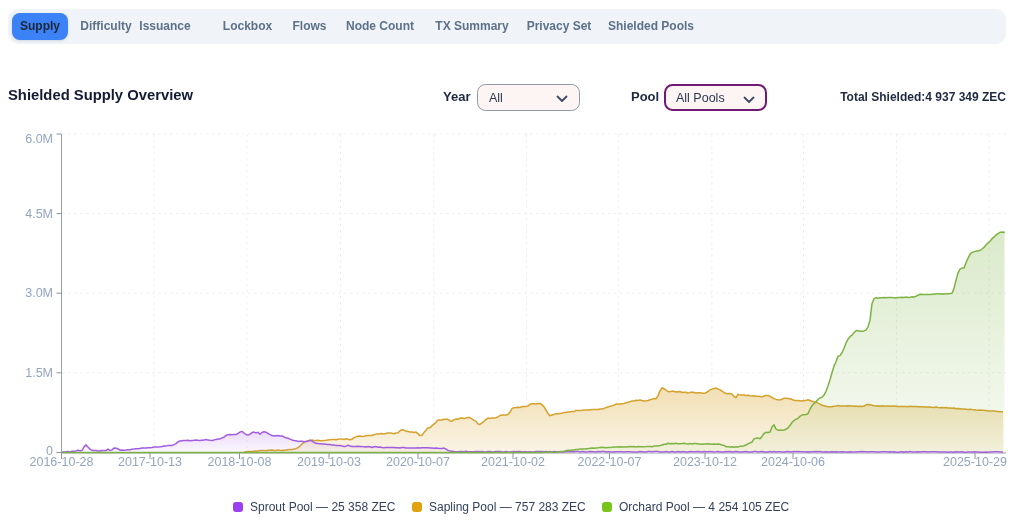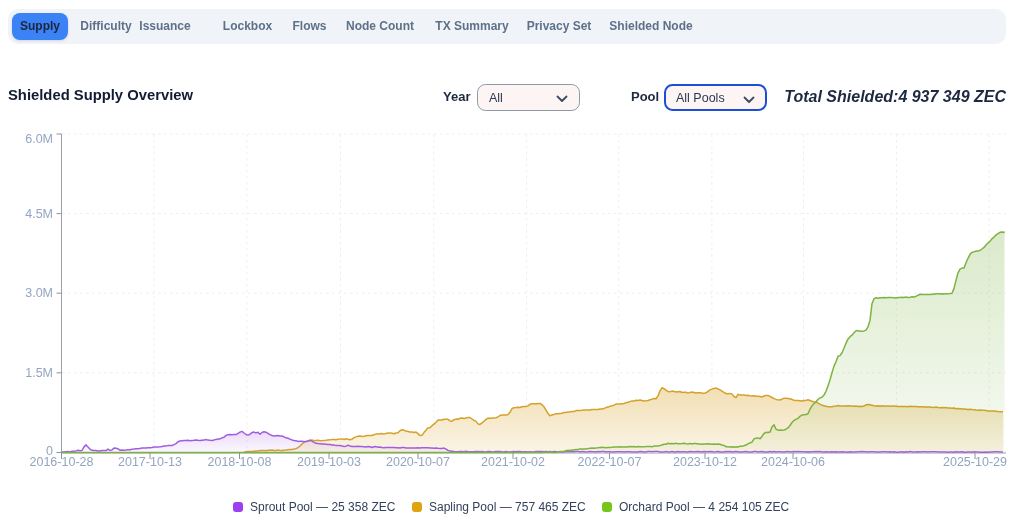--- a/index.html
+++ b/index.html
@@ -3,50 +3,50 @@
 <style>
 html,body{margin:0;padding:0;background:#fff;width:1024px;height:521px;overflow:hidden;}
 body{font-family:"Liberation Sans",sans-serif;position:relative;}
 .tabbar{position:absolute;left:8px;top:9px;width:998px;height:35px;background:#f0f3f8;border-radius:10px;}
 .tab{position:absolute;top:12.5px;height:27px;line-height:27px;font-size:12px;font-weight:700;color:#5d7189;white-space:nowrap;text-align:center;}
 .tab.active{background:#3b82f6;color:#1c2637;border-radius:8px;box-shadow:0 1px 2.5px rgba(30,41,59,.14);}
 .charttitle{position:absolute;left:8px;top:87px;font-size:14.8px;line-height:17px;font-weight:700;color:#131a33;}
 .ctl-label{position:absolute;top:90px;font-size:13px;line-height:14px;font-weight:700;color:#1e2940;text-align:right;}
 .sel{position:absolute;top:84px;width:103px;height:27px;box-sizing:border-box;background:#fdf5f4;border-radius:8.5px;font-size:12.5px;color:#2b3852;display:flex;align-items:center;padding:0 11px;}
 .sel .chev{position:absolute;right:11px;top:9.5px;}
-.total{position:absolute;right:18px;top:90px;font-size:16px;line-height:14px;font-weight:700;color:#1e2940;font-style:italic;}
+.total{position:absolute;right:18px;top:90px;font-size:12px;line-height:14px;font-weight:700;color:#1e2940;}
 .legend{position:absolute;left:0;top:0;}
 .sq{position:absolute;top:502px;width:10px;height:10px;border-radius:3px;}
 .ltx{position:absolute;top:500.5px;font-size:12px;line-height:13px;color:#33415c;white-space:nowrap;}
 svg text{font-family:"Liberation Sans",sans-serif;}
 .grid{stroke:#eeeeee;stroke-width:1;stroke-dasharray:2.5 3.5;}
 .tick{stroke:#8a93a0;stroke-width:1;}
 .ylab{font-size:12.5px;fill:#93a5bf;}
 .xlab{font-size:12.5px;fill:#93a5bf;}
 </style></head>
 <body>
 <div class="tabbar"></div>
 <div class="tab active" style="left:12px;width:56px;">Supply</div>
 <div class="tab" style="left:106px;transform:translateX(-50%);">Difficulty</div>
 <div class="tab" style="left:165px;transform:translateX(-50%);">Issuance</div>
 <div class="tab" style="left:247.5px;transform:translateX(-50%);">Lockbox</div>
 <div class="tab" style="left:309.5px;transform:translateX(-50%);">Flows</div>
 <div class="tab" style="left:380px;transform:translateX(-50%);">Node Count</div>
 <div class="tab" style="left:472px;transform:translateX(-50%);">TX Summary</div>
 <div class="tab" style="left:559px;transform:translateX(-50%);">Privacy Set</div>
-<div class="tab" style="left:651px;transform:translateX(-50%);">Shielded Node</div>
+<div class="tab" style="left:651px;transform:translateX(-50%);">Shielded Pools</div>
 
 <div class="charttitle">Shielded Supply Overview</div>
 <div class="ctl-label" style="left:443px;">Year</div>
 <div class="sel" style="left:477px;border:1.5px solid #8e99a8;">All
 <svg class="chev" width="12" height="8" viewBox="0 0 12 8">
       <path d="M1.5 1.5 L6 6 L10.5 1.5" fill="none" stroke="#3d4a63" stroke-width="1.8" stroke-linecap="round" stroke-linejoin="round"></path>
     </svg></div>
 <div class="ctl-label" style="left:631px;">Pool</div>
-<div class="sel" style="left:664px;border:2px solid #1d4ed8;padding:0 10px;">All Pools
+<div class="sel" style="left:664px;border:2px solid #701a75;padding:0 10px;">All Pools
 <svg class="chev" width="12" height="8" viewBox="0 0 12 8" style="right:10px;top:9.5px;">
       <path d="M1.5 1.5 L6 6 L10.5 1.5" fill="none" stroke="#3d4a63" stroke-width="1.8" stroke-linecap="round" stroke-linejoin="round"></path>
     </svg></div>
 <div class="total">Total Shielded:4 937 349 ZEC</div>
 <svg width="1024" height="490" viewBox="0 0 1024 490" style="position:absolute;left:0;top:0;">
 <defs>
 <linearGradient id="gP" x1="0" y1="0" x2="0" y2="1">
 <stop offset="0" stop-color="#a15ce0" stop-opacity="0.22"></stop>
         <stop offset="1" stop-color="#a15ce0" stop-opacity="0.04"></stop>
 </linearGradient>
@@ -112,15 +112,15 @@
 <path d="M244.0 452.0L246.0 451.8L248.0 451.6L250.0 451.4L252.0 451.6L254.0 451.2L256.0 451.1L258.0 451.0L260.0 450.6L262.0 450.6L264.0 450.6L266.0 450.7L268.0 450.2L270.0 450.3L272.0 450.1L274.0 450.5L276.0 450.4L278.0 449.9L280.0 450.5L282.0 450.6L284.0 450.2L286.0 450.1L288.0 449.7L290.0 449.5L292.0 449.6L294.0 449.0L296.0 448.7L298.0 447.6L300.0 446.0L302.0 444.0L304.0 442.2L306.0 441.4L308.0 441.0L310.0 440.4L312.0 439.9L314.0 440.7L316.0 440.4L318.0 440.3L320.0 440.8L322.0 440.7L324.0 440.5L326.0 440.3L328.0 440.0L330.0 439.7L332.0 439.6L334.0 439.4L336.0 439.7L338.0 439.2L340.0 439.1L342.0 438.9L344.0 439.5L346.0 438.8L348.0 439.2L350.0 439.7L352.0 439.2L354.0 437.6L356.0 436.9L358.0 436.3L360.0 436.1L362.0 436.4L364.0 436.2L366.0 435.7L368.0 435.4L370.0 435.4L372.0 435.5L374.0 434.8L376.0 434.1L378.0 433.9L380.0 433.7L382.0 433.5L384.0 434.1L386.0 433.4L388.0 432.9L390.0 433.0L392.0 433.2L394.0 433.7L396.0 433.0L398.0 432.7L400.0 430.7L402.0 429.8L404.0 430.2L406.0 431.1L408.0 431.4L410.0 431.9L412.0 431.9L414.0 432.4L416.0 432.1L418.0 433.6L420.0 435.6L422.0 435.3L424.0 432.6L426.0 430.2L428.0 427.8L430.0 427.8L432.0 425.7L434.0 424.1L436.0 422.3L438.0 420.1L440.0 419.9L442.0 420.0L444.0 419.2L446.0 419.3L448.0 419.2L450.0 420.9L452.0 421.2L454.0 419.7L456.0 419.1L458.0 419.2L460.0 418.3L462.0 418.1L464.0 418.6L466.0 418.1L468.0 417.5L470.0 417.6L472.0 419.0L474.0 420.4L476.0 421.4L478.0 423.9L480.0 424.4L482.0 422.9L484.0 421.2L486.0 419.4L488.0 418.1L490.0 418.5L492.0 417.9L494.0 418.1L496.0 417.8L498.0 416.9L500.0 415.5L502.0 415.1L504.0 414.9L506.0 415.1L508.0 414.5L510.0 412.3L512.0 408.5L514.0 407.8L516.0 407.6L518.0 407.3L520.0 407.5L522.0 406.8L524.0 406.6L526.0 406.6L528.0 405.9L530.0 404.3L532.0 403.8L534.0 403.8L536.0 403.9L538.0 403.5L540.0 403.5L542.0 404.7L544.0 406.8L546.0 410.1L548.0 413.6L550.0 415.8L552.0 414.9L554.0 414.4L556.0 413.8L558.0 413.8L560.0 413.4L562.0 413.2L564.0 412.4L566.0 412.5L568.0 412.1L570.0 412.0L572.0 411.4L574.0 411.5L576.0 410.6L578.0 410.5L580.0 410.4L582.0 410.3L584.0 410.1L586.0 410.0L588.0 410.0L590.0 409.9L592.0 409.5L594.0 409.6L596.0 409.6L598.0 409.4L600.0 409.1L602.0 408.9L604.0 408.4L606.0 407.6L608.0 407.1L610.0 406.3L612.0 405.8L614.0 405.1L616.0 404.1L618.0 403.9L620.0 404.0L622.0 403.7L624.0 403.4L626.0 402.7L628.0 402.3L630.0 401.6L632.0 401.0L634.0 400.9L636.0 400.2L638.0 400.4L640.0 400.0L642.0 400.5L644.0 400.9L646.0 400.8L648.0 400.5L650.0 399.7L652.0 399.1L654.0 398.5L656.0 398.8L658.0 395.9L660.0 390.9L662.0 387.8L664.0 388.7L666.0 390.1L668.0 391.4L670.0 391.7L672.0 391.1L674.0 391.5L676.0 392.0L678.0 391.7L680.0 391.5L682.0 392.5L684.0 392.2L686.0 392.3L688.0 393.1L690.0 392.4L692.0 392.1L694.0 392.5L696.0 392.9L698.0 392.8L700.0 392.7L702.0 393.1L704.0 393.4L706.0 392.8L708.0 391.3L710.0 389.9L712.0 389.1L714.0 388.4L716.0 388.1L718.0 388.8L720.0 389.8L722.0 391.1L724.0 392.3L726.0 393.5L728.0 393.8L730.0 393.4L732.0 394.1L734.0 396.5L736.0 397.6L738.0 394.3L740.0 394.9L742.0 395.0L744.0 395.1L746.0 395.6L748.0 395.3L750.0 395.7L752.0 395.9L754.0 395.7L756.0 396.3L758.0 396.2L760.0 396.5L762.0 396.9L764.0 396.0L766.0 395.5L768.0 395.5L770.0 396.4L772.0 397.5L774.0 398.6L776.0 399.4L778.0 399.8L780.0 400.0L782.0 399.1L784.0 398.3L786.0 398.3L788.0 398.5L790.0 398.8L792.0 399.5L794.0 400.2L796.0 400.5L798.0 400.5L800.0 400.7L802.0 400.9L804.0 400.4L806.0 400.4L808.0 399.8L810.0 400.5L812.0 401.3L814.0 401.7L816.0 402.0L818.0 403.2L820.0 404.2L822.0 405.3L824.0 405.7L826.0 406.3L828.0 406.8L830.0 406.7L832.0 406.8L834.0 406.2L836.0 406.1L838.0 405.6L840.0 406.0L842.0 406.1L844.0 406.1L846.0 406.1L848.0 405.7L850.0 406.1L852.0 406.1L854.0 406.2L856.0 406.1L858.0 406.4L860.0 406.2L862.0 406.6L864.0 406.1L866.0 404.8L868.0 404.4L870.0 404.7L872.0 405.2L874.0 405.8L876.0 406.0L878.0 405.7L880.0 406.2L882.0 405.8L884.0 406.3L886.0 405.9L888.0 406.0L890.0 406.3L892.0 406.0L894.0 406.0L896.0 406.2L898.0 406.4L900.0 406.5L902.0 406.5L904.0 406.6L906.0 406.4L908.0 406.7L910.0 406.3L912.0 406.4L914.0 406.6L916.0 406.5L918.0 406.8L920.0 406.8L922.0 406.8L924.0 407.1L926.0 407.0L928.0 406.9L930.0 407.0L932.0 407.3L934.0 407.4L936.0 407.1L938.0 407.6L940.0 407.7L942.0 407.6L944.0 407.7L946.0 407.6L948.0 407.9L950.0 408.1L952.0 408.3L954.0 408.0L956.0 408.8L958.0 408.6L960.0 408.7L962.0 409.1L964.0 409.1L966.0 409.2L968.0 409.4L970.0 409.2L972.0 409.6L974.0 409.7L976.0 410.1L978.0 410.3L980.0 410.0L982.0 410.3L984.0 410.2L986.0 410.5L988.0 410.9L990.0 411.1L992.0 411.0L994.0 411.1L996.0 411.2L998.0 411.6L1000.0 411.7L1002.0 411.8L1003.0 411.9" fill="none" stroke="#d5a12b" stroke-width="1.5" stroke-linejoin="round"></path>
 <path d="M62.0 451.9L64.0 451.9L66.0 451.7L68.0 451.6L70.0 451.9L72.0 451.3L74.0 451.3L76.0 450.9L78.0 450.3L80.0 450.7L82.0 450.5L84.0 446.9L86.0 444.9L88.0 447.1L90.0 449.2L92.0 450.3L94.0 450.4L96.0 450.5L98.0 450.9L100.0 451.0L102.0 450.6L104.0 450.4L106.0 450.6L108.0 449.1L110.0 450.5L112.0 449.9L114.0 448.1L116.0 448.3L118.0 448.8L120.0 450.2L122.0 450.1L124.0 450.2L126.0 450.1L128.0 449.8L130.0 449.7L132.0 449.2L134.0 449.0L136.0 448.7L138.0 448.7L140.0 448.4L142.0 448.1L144.0 448.1L146.0 447.9L148.0 447.7L150.0 447.8L152.0 447.5L154.0 447.1L156.0 447.1L158.0 446.9L160.0 446.8L162.0 446.4L164.0 445.9L166.0 446.1L168.0 445.4L170.0 445.4L172.0 445.5L174.0 444.6L176.0 443.6L178.0 441.7L180.0 441.0L182.0 440.7L184.0 440.5L186.0 440.5L188.0 440.3L190.0 440.7L192.0 440.5L194.0 440.3L196.0 440.0L198.0 440.3L200.0 440.5L202.0 440.2L204.0 440.1L206.0 439.5L208.0 440.1L210.0 440.3L212.0 440.4L214.0 440.0L216.0 439.4L218.0 439.1L220.0 438.9L222.0 437.8L224.0 437.2L226.0 435.4L228.0 434.7L230.0 434.4L232.0 434.7L234.0 434.4L236.0 434.6L238.0 433.4L240.0 432.1L242.0 431.4L244.0 433.0L246.0 434.5L248.0 435.1L250.0 434.2L252.0 432.6L254.0 432.1L256.0 432.9L258.0 432.3L260.0 434.2L262.0 432.5L264.0 431.8L266.0 432.2L268.0 433.3L270.0 434.6L272.0 435.5L274.0 435.9L276.0 435.7L278.0 435.6L280.0 436.0L282.0 436.0L284.0 436.9L286.0 437.8L288.0 438.3L290.0 439.1L292.0 439.9L294.0 440.4L296.0 440.7L298.0 441.4L300.0 441.2L302.0 441.3L304.0 441.8L306.0 441.6L308.0 441.0L310.0 440.2L312.0 441.2L314.0 442.3L316.0 443.3L318.0 443.6L320.0 443.8L322.0 444.1L324.0 444.1L326.0 444.3L328.0 444.5L330.0 444.6L332.0 444.9L334.0 444.9L336.0 445.6L338.0 445.6L340.0 445.5L342.0 445.9L344.0 446.5L346.0 446.2L348.0 445.2L350.0 445.9L352.0 446.4L354.0 446.4L356.0 446.4L358.0 446.3L360.0 446.4L362.0 446.6L364.0 446.7L366.0 446.9L368.0 446.6L370.0 446.8L372.0 447.5L374.0 446.7L376.0 446.6L378.0 447.3L380.0 447.0L382.0 447.4L384.0 447.7L386.0 447.6L388.0 447.6L390.0 447.4L392.0 447.5L394.0 447.4L396.0 447.8L398.0 447.7L400.0 447.9L402.0 447.6L404.0 447.6L406.0 447.9L408.0 448.1L410.0 448.0L412.0 448.0L414.0 448.0L416.0 448.0L418.0 447.7L420.0 447.9L422.0 447.8L424.0 447.7L426.0 447.7L428.0 447.8L430.0 447.9L432.0 448.1L434.0 448.3L436.0 448.0L438.0 448.3L440.0 448.4L442.0 448.4L444.0 448.1L446.0 449.1L448.0 450.4L450.0 451.1L452.0 451.2L454.0 451.5L456.0 451.7L458.0 451.7L460.0 451.5L462.0 451.6L464.0 451.7L466.0 451.3L468.0 451.7L470.0 451.8L472.0 451.8L474.0 451.8L476.0 451.6L478.0 451.4L480.0 451.8L482.0 451.5L484.0 451.8L486.0 451.9L488.0 451.6L490.0 451.6L492.0 451.9L494.0 451.8L496.0 451.5L498.0 451.5L500.0 451.5L502.0 451.9L504.0 451.9L506.0 451.5L508.0 451.9L510.0 452.0L512.0 451.8L514.0 451.6L516.0 451.7L518.0 451.5L520.0 451.4L522.0 452.0L524.0 451.8L526.0 451.7L528.0 452.0L530.0 451.7L532.0 451.9L534.0 451.9L536.0 451.5L538.0 451.6L540.0 451.6L542.0 451.5L544.0 451.8L546.0 451.6L548.0 451.7L550.0 451.5L552.0 451.9L554.0 451.6L556.0 451.7L558.0 451.8L560.0 451.9L562.0 451.7L564.0 452.0L566.0 451.7L568.0 451.7L570.0 451.7L572.0 451.4L574.0 451.7L576.0 451.5L578.0 451.4L580.0 451.9L582.0 451.5L584.0 451.7L586.0 451.9L588.0 451.8L590.0 451.6L592.0 451.7L594.0 451.8L596.0 451.9L598.0 451.5L600.0 451.8L602.0 451.6L604.0 451.6L606.0 451.9L608.0 451.7L610.0 451.8L612.0 451.9L614.0 452.0L616.0 451.7L618.0 451.8L620.0 451.7L622.0 451.8L624.0 451.9L626.0 451.7L628.0 451.8L630.0 451.7L632.0 452.0L634.0 451.9L636.0 452.0L638.0 452.0L640.0 451.6L642.0 451.8L644.0 452.0L646.0 452.0L648.0 451.5L650.0 451.5L652.0 451.7L654.0 451.5L656.0 451.6L658.0 451.5L660.0 451.9L662.0 451.9L664.0 452.0L666.0 451.6L668.0 451.9L670.0 451.9L672.0 451.6L674.0 452.0L676.0 452.1L678.0 451.6L680.0 452.1L682.0 451.7L684.0 451.8L686.0 452.1L688.0 452.0L690.0 451.6L692.0 451.8L694.0 451.8L696.0 451.7L698.0 451.6L700.0 451.7L702.0 451.9L704.0 451.5L706.0 451.8L708.0 451.8L710.0 451.5L712.0 451.7L714.0 451.9L716.0 451.8L718.0 451.6L720.0 452.1L722.0 452.0L724.0 452.1L726.0 451.6L728.0 451.7L730.0 451.5L732.0 452.0L734.0 451.7L736.0 451.6L738.0 451.8L740.0 452.1L742.0 452.0L744.0 451.7L746.0 451.6L748.0 452.1L750.0 451.9L752.0 452.0L754.0 451.6L756.0 451.6L758.0 452.0L760.0 451.8L762.0 451.6L764.0 452.1L766.0 451.9L768.0 452.0L770.0 451.6L772.0 452.1L774.0 451.6L776.0 452.1L778.0 451.8L780.0 451.8L782.0 451.9L784.0 452.1L786.0 451.7L788.0 451.6L790.0 451.9L792.0 451.7L794.0 451.6L796.0 451.7L798.0 451.6L800.0 451.7L802.0 451.8L804.0 451.8L806.0 452.0L808.0 451.7L810.0 451.9L812.0 451.7L814.0 451.8L816.0 451.6L818.0 451.7L820.0 451.6L822.0 452.0L824.0 451.9L826.0 451.7L828.0 451.9L830.0 452.1L832.0 451.7L834.0 452.1L836.0 451.8L838.0 451.9L840.0 452.1L842.0 451.8L844.0 451.9L846.0 452.0L848.0 452.2L850.0 451.8L852.0 452.1L854.0 452.0L856.0 452.0L858.0 451.8L860.0 451.8L862.0 451.6L864.0 451.7L866.0 451.7L868.0 452.1L870.0 451.8L872.0 451.7L874.0 451.7L876.0 452.1L878.0 452.1L880.0 452.0L882.0 451.8L884.0 451.8L886.0 451.8L888.0 451.9L890.0 451.7L892.0 451.9L894.0 451.8L896.0 452.2L898.0 452.2L900.0 452.0L902.0 451.8L904.0 452.2L906.0 451.8L908.0 451.9L910.0 451.6L912.0 451.9L914.0 451.9L916.0 451.9L918.0 451.8L920.0 451.9L922.0 451.7L924.0 451.8L926.0 451.7L928.0 451.9L930.0 451.7L932.0 451.7L934.0 451.8L936.0 451.8L938.0 452.0L940.0 452.0L942.0 452.1L944.0 452.1L946.0 452.1L948.0 452.2L950.0 451.9L952.0 451.9L954.0 452.3L956.0 451.8L958.0 452.1L960.0 452.1L962.0 451.7L964.0 452.2L966.0 452.2L968.0 452.1L970.0 452.1L972.0 452.2L974.0 451.8L976.0 452.0L978.0 452.0L980.0 452.2L982.0 452.2L984.0 452.2L986.0 452.0L988.0 452.2L990.0 452.1L992.0 452.1L994.0 451.8L996.0 451.7L998.0 451.8L1000.0 452.0L1002.0 452.0L1003.0 452.0L1003.0 452.8L62.0 452.8Z" fill="url(#gP)"></path>
 <path d="M62.0 451.9L64.0 451.9L66.0 451.7L68.0 451.6L70.0 451.9L72.0 451.3L74.0 451.3L76.0 450.9L78.0 450.3L80.0 450.7L82.0 450.5L84.0 446.9L86.0 444.9L88.0 447.1L90.0 449.2L92.0 450.3L94.0 450.4L96.0 450.5L98.0 450.9L100.0 451.0L102.0 450.6L104.0 450.4L106.0 450.6L108.0 449.1L110.0 450.5L112.0 449.9L114.0 448.1L116.0 448.3L118.0 448.8L120.0 450.2L122.0 450.1L124.0 450.2L126.0 450.1L128.0 449.8L130.0 449.7L132.0 449.2L134.0 449.0L136.0 448.7L138.0 448.7L140.0 448.4L142.0 448.1L144.0 448.1L146.0 447.9L148.0 447.7L150.0 447.8L152.0 447.5L154.0 447.1L156.0 447.1L158.0 446.9L160.0 446.8L162.0 446.4L164.0 445.9L166.0 446.1L168.0 445.4L170.0 445.4L172.0 445.5L174.0 444.6L176.0 443.6L178.0 441.7L180.0 441.0L182.0 440.7L184.0 440.5L186.0 440.5L188.0 440.3L190.0 440.7L192.0 440.5L194.0 440.3L196.0 440.0L198.0 440.3L200.0 440.5L202.0 440.2L204.0 440.1L206.0 439.5L208.0 440.1L210.0 440.3L212.0 440.4L214.0 440.0L216.0 439.4L218.0 439.1L220.0 438.9L222.0 437.8L224.0 437.2L226.0 435.4L228.0 434.7L230.0 434.4L232.0 434.7L234.0 434.4L236.0 434.6L238.0 433.4L240.0 432.1L242.0 431.4L244.0 433.0L246.0 434.5L248.0 435.1L250.0 434.2L252.0 432.6L254.0 432.1L256.0 432.9L258.0 432.3L260.0 434.2L262.0 432.5L264.0 431.8L266.0 432.2L268.0 433.3L270.0 434.6L272.0 435.5L274.0 435.9L276.0 435.7L278.0 435.6L280.0 436.0L282.0 436.0L284.0 436.9L286.0 437.8L288.0 438.3L290.0 439.1L292.0 439.9L294.0 440.4L296.0 440.7L298.0 441.4L300.0 441.2L302.0 441.3L304.0 441.8L306.0 441.6L308.0 441.0L310.0 440.2L312.0 441.2L314.0 442.3L316.0 443.3L318.0 443.6L320.0 443.8L322.0 444.1L324.0 444.1L326.0 444.3L328.0 444.5L330.0 444.6L332.0 444.9L334.0 444.9L336.0 445.6L338.0 445.6L340.0 445.5L342.0 445.9L344.0 446.5L346.0 446.2L348.0 445.2L350.0 445.9L352.0 446.4L354.0 446.4L356.0 446.4L358.0 446.3L360.0 446.4L362.0 446.6L364.0 446.7L366.0 446.9L368.0 446.6L370.0 446.8L372.0 447.5L374.0 446.7L376.0 446.6L378.0 447.3L380.0 447.0L382.0 447.4L384.0 447.7L386.0 447.6L388.0 447.6L390.0 447.4L392.0 447.5L394.0 447.4L396.0 447.8L398.0 447.7L400.0 447.9L402.0 447.6L404.0 447.6L406.0 447.9L408.0 448.1L410.0 448.0L412.0 448.0L414.0 448.0L416.0 448.0L418.0 447.7L420.0 447.9L422.0 447.8L424.0 447.7L426.0 447.7L428.0 447.8L430.0 447.9L432.0 448.1L434.0 448.3L436.0 448.0L438.0 448.3L440.0 448.4L442.0 448.4L444.0 448.1L446.0 449.1L448.0 450.4L450.0 451.1L452.0 451.2L454.0 451.5L456.0 451.7L458.0 451.7L460.0 451.5L462.0 451.6L464.0 451.7L466.0 451.3L468.0 451.7L470.0 451.8L472.0 451.8L474.0 451.8L476.0 451.6L478.0 451.4L480.0 451.8L482.0 451.5L484.0 451.8L486.0 451.9L488.0 451.6L490.0 451.6L492.0 451.9L494.0 451.8L496.0 451.5L498.0 451.5L500.0 451.5L502.0 451.9L504.0 451.9L506.0 451.5L508.0 451.9L510.0 452.0L512.0 451.8L514.0 451.6L516.0 451.7L518.0 451.5L520.0 451.4L522.0 452.0L524.0 451.8L526.0 451.7L528.0 452.0L530.0 451.7L532.0 451.9L534.0 451.9L536.0 451.5L538.0 451.6L540.0 451.6L542.0 451.5L544.0 451.8L546.0 451.6L548.0 451.7L550.0 451.5L552.0 451.9L554.0 451.6L556.0 451.7L558.0 451.8L560.0 451.9L562.0 451.7L564.0 452.0L566.0 451.7L568.0 451.7L570.0 451.7L572.0 451.4L574.0 451.7L576.0 451.5L578.0 451.4L580.0 451.9L582.0 451.5L584.0 451.7L586.0 451.9L588.0 451.8L590.0 451.6L592.0 451.7L594.0 451.8L596.0 451.9L598.0 451.5L600.0 451.8L602.0 451.6L604.0 451.6L606.0 451.9L608.0 451.7L610.0 451.8L612.0 451.9L614.0 452.0L616.0 451.7L618.0 451.8L620.0 451.7L622.0 451.8L624.0 451.9L626.0 451.7L628.0 451.8L630.0 451.7L632.0 452.0L634.0 451.9L636.0 452.0L638.0 452.0L640.0 451.6L642.0 451.8L644.0 452.0L646.0 452.0L648.0 451.5L650.0 451.5L652.0 451.7L654.0 451.5L656.0 451.6L658.0 451.5L660.0 451.9L662.0 451.9L664.0 452.0L666.0 451.6L668.0 451.9L670.0 451.9L672.0 451.6L674.0 452.0L676.0 452.1L678.0 451.6L680.0 452.1L682.0 451.7L684.0 451.8L686.0 452.1L688.0 452.0L690.0 451.6L692.0 451.8L694.0 451.8L696.0 451.7L698.0 451.6L700.0 451.7L702.0 451.9L704.0 451.5L706.0 451.8L708.0 451.8L710.0 451.5L712.0 451.7L714.0 451.9L716.0 451.8L718.0 451.6L720.0 452.1L722.0 452.0L724.0 452.1L726.0 451.6L728.0 451.7L730.0 451.5L732.0 452.0L734.0 451.7L736.0 451.6L738.0 451.8L740.0 452.1L742.0 452.0L744.0 451.7L746.0 451.6L748.0 452.1L750.0 451.9L752.0 452.0L754.0 451.6L756.0 451.6L758.0 452.0L760.0 451.8L762.0 451.6L764.0 452.1L766.0 451.9L768.0 452.0L770.0 451.6L772.0 452.1L774.0 451.6L776.0 452.1L778.0 451.8L780.0 451.8L782.0 451.9L784.0 452.1L786.0 451.7L788.0 451.6L790.0 451.9L792.0 451.7L794.0 451.6L796.0 451.7L798.0 451.6L800.0 451.7L802.0 451.8L804.0 451.8L806.0 452.0L808.0 451.7L810.0 451.9L812.0 451.7L814.0 451.8L816.0 451.6L818.0 451.7L820.0 451.6L822.0 452.0L824.0 451.9L826.0 451.7L828.0 451.9L830.0 452.1L832.0 451.7L834.0 452.1L836.0 451.8L838.0 451.9L840.0 452.1L842.0 451.8L844.0 451.9L846.0 452.0L848.0 452.2L850.0 451.8L852.0 452.1L854.0 452.0L856.0 452.0L858.0 451.8L860.0 451.8L862.0 451.6L864.0 451.7L866.0 451.7L868.0 452.1L870.0 451.8L872.0 451.7L874.0 451.7L876.0 452.1L878.0 452.1L880.0 452.0L882.0 451.8L884.0 451.8L886.0 451.8L888.0 451.9L890.0 451.7L892.0 451.9L894.0 451.8L896.0 452.2L898.0 452.2L900.0 452.0L902.0 451.8L904.0 452.2L906.0 451.8L908.0 451.9L910.0 451.6L912.0 451.9L914.0 451.9L916.0 451.9L918.0 451.8L920.0 451.9L922.0 451.7L924.0 451.8L926.0 451.7L928.0 451.9L930.0 451.7L932.0 451.7L934.0 451.8L936.0 451.8L938.0 452.0L940.0 452.0L942.0 452.1L944.0 452.1L946.0 452.1L948.0 452.2L950.0 451.9L952.0 451.9L954.0 452.3L956.0 451.8L958.0 452.1L960.0 452.1L962.0 451.7L964.0 452.2L966.0 452.2L968.0 452.1L970.0 452.1L972.0 452.2L974.0 451.8L976.0 452.0L978.0 452.0L980.0 452.2L982.0 452.2L984.0 452.2L986.0 452.0L988.0 452.2L990.0 452.1L992.0 452.1L994.0 451.8L996.0 451.7L998.0 451.8L1000.0 452.0L1002.0 452.0L1003.0 452.0" fill="none" stroke="#a15ce0" stroke-width="1.5" stroke-linejoin="round"></path>
 <path d="M62.0 452.6L64.0 452.6L66.0 452.6L68.0 452.6L70.0 452.6L72.0 452.6L74.0 452.6L76.0 452.6L78.0 452.6L80.0 452.6L82.0 452.6L84.0 452.6L86.0 452.6L88.0 452.6L90.0 452.6L92.0 452.6L94.0 452.6L96.0 452.6L98.0 452.6L100.0 452.6L102.0 452.6L104.0 452.6L106.0 452.6L108.0 452.6L110.0 452.6L112.0 452.6L114.0 452.6L116.0 452.6L118.0 452.6L120.0 452.6L122.0 452.6L124.0 452.6L126.0 452.6L128.0 452.6L130.0 452.6L132.0 452.6L134.0 452.6L136.0 452.6L138.0 452.6L140.0 452.6L142.0 452.6L144.0 452.6L146.0 452.6L148.0 452.6L150.0 452.6L152.0 452.6L154.0 452.6L156.0 452.6L158.0 452.6L160.0 452.6L162.0 452.6L164.0 452.6L166.0 452.6L168.0 452.6L170.0 452.6L172.0 452.6L174.0 452.6L176.0 452.6L178.0 452.6L180.0 452.6L182.0 452.6L184.0 452.6L186.0 452.6L188.0 452.6L190.0 452.6L192.0 452.6L194.0 452.6L196.0 452.6L198.0 452.6L200.0 452.6L202.0 452.6L204.0 452.6L206.0 452.6L208.0 452.6L210.0 452.6L212.0 452.6L214.0 452.6L216.0 452.6L218.0 452.6L220.0 452.6L222.0 452.6L224.0 452.6L226.0 452.6L228.0 452.6L230.0 452.6L232.0 452.6L234.0 452.6L236.0 452.6L238.0 452.6L240.0 452.6L242.0 452.6L244.0 452.6L246.0 452.6L248.0 452.6L250.0 452.6L252.0 452.6L254.0 452.6L256.0 452.6L258.0 452.6L260.0 452.6L262.0 452.6L264.0 452.6L266.0 452.6L268.0 452.6L270.0 452.6L272.0 452.6L274.0 452.6L276.0 452.6L278.0 452.6L280.0 452.6L282.0 452.6L284.0 452.6L286.0 452.6L288.0 452.6L290.0 452.6L292.0 452.6L294.0 452.6L296.0 452.6L298.0 452.6L300.0 452.6L302.0 452.6L304.0 452.6L306.0 452.6L308.0 452.6L310.0 452.6L312.0 452.6L314.0 452.6L316.0 452.6L318.0 452.6L320.0 452.6L322.0 452.6L324.0 452.6L326.0 452.6L328.0 452.6L330.0 452.6L332.0 452.6L334.0 452.6L336.0 452.6L338.0 452.6L340.0 452.6L342.0 452.6L344.0 452.6L346.0 452.6L348.0 452.6L350.0 452.6L352.0 452.6L354.0 452.6L356.0 452.6L358.0 452.6L360.0 452.6L362.0 452.6L364.0 452.6L366.0 452.6L368.0 452.6L370.0 452.6L372.0 452.6L374.0 452.6L376.0 452.6L378.0 452.6L380.0 452.6L382.0 452.6L384.0 452.6L386.0 452.6L388.0 452.6L390.0 452.6L392.0 452.6L394.0 452.6L396.0 452.6L398.0 452.6L400.0 452.6L402.0 452.6L404.0 452.6L406.0 452.6L408.0 452.6L410.0 452.6L412.0 452.6L414.0 452.6L416.0 452.6L418.0 452.6L420.0 452.6L422.0 452.6L424.0 452.6L426.0 452.6L428.0 452.6L430.0 452.6L432.0 452.6L434.0 452.6L436.0 452.6L438.0 452.6L440.0 452.6L442.0 452.6L444.0 452.6L446.0 452.6L448.0 452.6L450.0 452.6L452.0 452.6L454.0 452.6L456.0 452.6L458.0 452.6L460.0 452.6L462.0 452.6L464.0 452.6L466.0 452.6L468.0 452.6L470.0 452.6L472.0 452.6L474.0 452.6L476.0 452.6L478.0 452.6L480.0 452.6L482.0 452.6L484.0 452.6L486.0 452.6L488.0 452.6L490.0 452.6L492.0 452.6L494.0 452.6L496.0 452.6L498.0 452.6L500.0 452.6L502.0 452.6L504.0 452.6L506.0 452.6L508.0 452.6L510.0 452.6L512.0 452.6L514.0 452.6L516.0 452.6L518.0 452.6L520.0 452.6L522.0 452.6L524.0 452.6L526.0 452.6L528.0 452.6L530.0 452.6L532.0 452.6L534.0 452.6L536.0 452.6L538.0 452.6L540.0 452.6L542.0 452.4L544.0 452.2L546.0 452.3L548.0 452.0L550.0 452.2L552.0 452.2L554.0 452.4L556.0 452.3L558.0 451.9L560.0 451.6L562.0 451.5L564.0 451.3L566.0 450.8L568.0 450.3L570.0 450.4L572.0 449.9L574.0 450.0L576.0 449.5L578.0 449.4L580.0 449.1L582.0 449.0L584.0 449.1L586.0 448.9L588.0 448.6L590.0 448.3L592.0 447.9L594.0 448.3L596.0 447.9L598.0 447.7L600.0 447.4L602.0 447.3L604.0 447.5L606.0 447.7L608.0 447.5L610.0 447.4L612.0 447.3L614.0 447.0L616.0 446.9L618.0 447.1L620.0 446.7L622.0 447.0L624.0 447.0L626.0 447.0L628.0 446.7L630.0 446.6L632.0 446.8L634.0 446.6L636.0 446.9L638.0 446.6L640.0 446.8L642.0 446.8L644.0 446.7L646.0 446.6L648.0 446.4L650.0 446.4L652.0 446.7L654.0 446.1L656.0 446.0L658.0 445.9L660.0 445.5L662.0 445.0L664.0 444.2L666.0 444.2L668.0 443.3L670.0 443.7L672.0 443.5L674.0 443.7L676.0 443.3L678.0 443.7L680.0 443.8L682.0 443.6L684.0 443.3L686.0 443.8L688.0 443.9L690.0 443.4L692.0 444.0L694.0 443.6L696.0 443.6L698.0 444.1L700.0 444.0L702.0 444.2L704.0 444.0L706.0 443.9L708.0 443.8L710.0 444.0L712.0 444.3L714.0 444.1L716.0 444.3L718.0 444.0L720.0 444.3L722.0 445.0L724.0 445.4L726.0 446.7L728.0 446.8L730.0 446.9L732.0 446.8L734.0 447.2L736.0 446.8L738.0 447.1L740.0 446.2L742.0 446.3L744.0 445.8L746.0 445.0L748.0 443.9L750.0 442.8L752.0 442.2L754.0 438.9L756.0 438.3L758.0 437.9L760.0 438.7L762.0 436.4L764.0 433.5L766.0 432.3L768.0 432.5L770.0 432.1L772.0 427.1L774.0 424.7L776.0 429.1L778.0 430.2L780.0 430.0L782.0 430.2L784.0 430.0L786.0 429.2L788.0 427.9L790.0 425.5L792.0 422.5L794.0 420.4L796.0 419.3L798.0 418.3L800.0 416.4L802.0 415.0L804.0 414.7L806.0 414.5L808.0 413.7L810.0 409.2L812.0 405.8L814.0 403.6L816.0 401.8L818.0 399.5L820.0 397.9L822.0 397.3L824.0 395.1L826.0 391.3L828.0 386.0L830.0 379.8L832.0 372.8L834.0 366.1L836.0 361.7L838.0 356.3L840.0 355.6L842.0 352.8L844.0 348.3L846.0 343.2L848.0 339.2L850.0 336.7L852.0 335.2L854.0 332.8L856.0 330.7L858.0 330.6L860.0 331.3L862.0 331.3L864.0 330.9L866.0 330.1L868.0 326.8L870.0 320.4L872.0 303.7L874.0 298.8L876.0 297.7L878.0 298.2L880.0 297.7L882.0 297.8L884.0 297.5L886.0 297.7L888.0 297.5L890.0 297.4L892.0 297.6L894.0 297.7L896.0 297.9L898.0 297.6L900.0 297.6L902.0 297.3L904.0 297.5L906.0 297.1L908.0 297.4L910.0 297.4L912.0 296.7L914.0 297.1L916.0 296.3L918.0 295.2L920.0 294.3L922.0 294.6L924.0 294.6L926.0 294.5L928.0 294.6L930.0 294.5L932.0 294.2L934.0 294.3L936.0 293.8L938.0 293.8L940.0 293.9L942.0 293.8L944.0 294.0L946.0 293.7L948.0 293.7L950.0 293.6L952.0 293.2L954.0 288.4L956.0 280.4L958.0 272.9L960.0 269.2L962.0 268.1L964.0 268.1L966.0 262.7L968.0 258.3L970.0 254.3L972.0 252.4L974.0 251.8L976.0 251.1L978.0 251.0L980.0 250.4L982.0 249.0L984.0 247.4L986.0 245.0L988.0 242.9L990.0 241.2L992.0 238.7L994.0 237.1L996.0 235.0L998.0 233.7L1000.0 232.3L1002.0 232.0L1004.0 232.4L1004.5 231.5L1004.5 452.8L62.0 452.8Z" fill="url(#gO)"></path>
 <path d="M62.0 452.6L64.0 452.6L66.0 452.6L68.0 452.6L70.0 452.6L72.0 452.6L74.0 452.6L76.0 452.6L78.0 452.6L80.0 452.6L82.0 452.6L84.0 452.6L86.0 452.6L88.0 452.6L90.0 452.6L92.0 452.6L94.0 452.6L96.0 452.6L98.0 452.6L100.0 452.6L102.0 452.6L104.0 452.6L106.0 452.6L108.0 452.6L110.0 452.6L112.0 452.6L114.0 452.6L116.0 452.6L118.0 452.6L120.0 452.6L122.0 452.6L124.0 452.6L126.0 452.6L128.0 452.6L130.0 452.6L132.0 452.6L134.0 452.6L136.0 452.6L138.0 452.6L140.0 452.6L142.0 452.6L144.0 452.6L146.0 452.6L148.0 452.6L150.0 452.6L152.0 452.6L154.0 452.6L156.0 452.6L158.0 452.6L160.0 452.6L162.0 452.6L164.0 452.6L166.0 452.6L168.0 452.6L170.0 452.6L172.0 452.6L174.0 452.6L176.0 452.6L178.0 452.6L180.0 452.6L182.0 452.6L184.0 452.6L186.0 452.6L188.0 452.6L190.0 452.6L192.0 452.6L194.0 452.6L196.0 452.6L198.0 452.6L200.0 452.6L202.0 452.6L204.0 452.6L206.0 452.6L208.0 452.6L210.0 452.6L212.0 452.6L214.0 452.6L216.0 452.6L218.0 452.6L220.0 452.6L222.0 452.6L224.0 452.6L226.0 452.6L228.0 452.6L230.0 452.6L232.0 452.6L234.0 452.6L236.0 452.6L238.0 452.6L240.0 452.6L242.0 452.6L244.0 452.6L246.0 452.6L248.0 452.6L250.0 452.6L252.0 452.6L254.0 452.6L256.0 452.6L258.0 452.6L260.0 452.6L262.0 452.6L264.0 452.6L266.0 452.6L268.0 452.6L270.0 452.6L272.0 452.6L274.0 452.6L276.0 452.6L278.0 452.6L280.0 452.6L282.0 452.6L284.0 452.6L286.0 452.6L288.0 452.6L290.0 452.6L292.0 452.6L294.0 452.6L296.0 452.6L298.0 452.6L300.0 452.6L302.0 452.6L304.0 452.6L306.0 452.6L308.0 452.6L310.0 452.6L312.0 452.6L314.0 452.6L316.0 452.6L318.0 452.6L320.0 452.6L322.0 452.6L324.0 452.6L326.0 452.6L328.0 452.6L330.0 452.6L332.0 452.6L334.0 452.6L336.0 452.6L338.0 452.6L340.0 452.6L342.0 452.6L344.0 452.6L346.0 452.6L348.0 452.6L350.0 452.6L352.0 452.6L354.0 452.6L356.0 452.6L358.0 452.6L360.0 452.6L362.0 452.6L364.0 452.6L366.0 452.6L368.0 452.6L370.0 452.6L372.0 452.6L374.0 452.6L376.0 452.6L378.0 452.6L380.0 452.6L382.0 452.6L384.0 452.6L386.0 452.6L388.0 452.6L390.0 452.6L392.0 452.6L394.0 452.6L396.0 452.6L398.0 452.6L400.0 452.6L402.0 452.6L404.0 452.6L406.0 452.6L408.0 452.6L410.0 452.6L412.0 452.6L414.0 452.6L416.0 452.6L418.0 452.6L420.0 452.6L422.0 452.6L424.0 452.6L426.0 452.6L428.0 452.6L430.0 452.6L432.0 452.6L434.0 452.6L436.0 452.6L438.0 452.6L440.0 452.6L442.0 452.6L444.0 452.6L446.0 452.6L448.0 452.6L450.0 452.6L452.0 452.6L454.0 452.6L456.0 452.6L458.0 452.6L460.0 452.6L462.0 452.6L464.0 452.6L466.0 452.6L468.0 452.6L470.0 452.6L472.0 452.6L474.0 452.6L476.0 452.6L478.0 452.6L480.0 452.6L482.0 452.6L484.0 452.6L486.0 452.6L488.0 452.6L490.0 452.6L492.0 452.6L494.0 452.6L496.0 452.6L498.0 452.6L500.0 452.6L502.0 452.6L504.0 452.6L506.0 452.6L508.0 452.6L510.0 452.6L512.0 452.6L514.0 452.6L516.0 452.6L518.0 452.6L520.0 452.6L522.0 452.6L524.0 452.6L526.0 452.6L528.0 452.6L530.0 452.6L532.0 452.6L534.0 452.6L536.0 452.6L538.0 452.6L540.0 452.6L542.0 452.4L544.0 452.2L546.0 452.3L548.0 452.0L550.0 452.2L552.0 452.2L554.0 452.4L556.0 452.3L558.0 451.9L560.0 451.6L562.0 451.5L564.0 451.3L566.0 450.8L568.0 450.3L570.0 450.4L572.0 449.9L574.0 450.0L576.0 449.5L578.0 449.4L580.0 449.1L582.0 449.0L584.0 449.1L586.0 448.9L588.0 448.6L590.0 448.3L592.0 447.9L594.0 448.3L596.0 447.9L598.0 447.7L600.0 447.4L602.0 447.3L604.0 447.5L606.0 447.7L608.0 447.5L610.0 447.4L612.0 447.3L614.0 447.0L616.0 446.9L618.0 447.1L620.0 446.7L622.0 447.0L624.0 447.0L626.0 447.0L628.0 446.7L630.0 446.6L632.0 446.8L634.0 446.6L636.0 446.9L638.0 446.6L640.0 446.8L642.0 446.8L644.0 446.7L646.0 446.6L648.0 446.4L650.0 446.4L652.0 446.7L654.0 446.1L656.0 446.0L658.0 445.9L660.0 445.5L662.0 445.0L664.0 444.2L666.0 444.2L668.0 443.3L670.0 443.7L672.0 443.5L674.0 443.7L676.0 443.3L678.0 443.7L680.0 443.8L682.0 443.6L684.0 443.3L686.0 443.8L688.0 443.9L690.0 443.4L692.0 444.0L694.0 443.6L696.0 443.6L698.0 444.1L700.0 444.0L702.0 444.2L704.0 444.0L706.0 443.9L708.0 443.8L710.0 444.0L712.0 444.3L714.0 444.1L716.0 444.3L718.0 444.0L720.0 444.3L722.0 445.0L724.0 445.4L726.0 446.7L728.0 446.8L730.0 446.9L732.0 446.8L734.0 447.2L736.0 446.8L738.0 447.1L740.0 446.2L742.0 446.3L744.0 445.8L746.0 445.0L748.0 443.9L750.0 442.8L752.0 442.2L754.0 438.9L756.0 438.3L758.0 437.9L760.0 438.7L762.0 436.4L764.0 433.5L766.0 432.3L768.0 432.5L770.0 432.1L772.0 427.1L774.0 424.7L776.0 429.1L778.0 430.2L780.0 430.0L782.0 430.2L784.0 430.0L786.0 429.2L788.0 427.9L790.0 425.5L792.0 422.5L794.0 420.4L796.0 419.3L798.0 418.3L800.0 416.4L802.0 415.0L804.0 414.7L806.0 414.5L808.0 413.7L810.0 409.2L812.0 405.8L814.0 403.6L816.0 401.8L818.0 399.5L820.0 397.9L822.0 397.3L824.0 395.1L826.0 391.3L828.0 386.0L830.0 379.8L832.0 372.8L834.0 366.1L836.0 361.7L838.0 356.3L840.0 355.6L842.0 352.8L844.0 348.3L846.0 343.2L848.0 339.2L850.0 336.7L852.0 335.2L854.0 332.8L856.0 330.7L858.0 330.6L860.0 331.3L862.0 331.3L864.0 330.9L866.0 330.1L868.0 326.8L870.0 320.4L872.0 303.7L874.0 298.8L876.0 297.7L878.0 298.2L880.0 297.7L882.0 297.8L884.0 297.5L886.0 297.7L888.0 297.5L890.0 297.4L892.0 297.6L894.0 297.7L896.0 297.9L898.0 297.6L900.0 297.6L902.0 297.3L904.0 297.5L906.0 297.1L908.0 297.4L910.0 297.4L912.0 296.7L914.0 297.1L916.0 296.3L918.0 295.2L920.0 294.3L922.0 294.6L924.0 294.6L926.0 294.5L928.0 294.6L930.0 294.5L932.0 294.2L934.0 294.3L936.0 293.8L938.0 293.8L940.0 293.9L942.0 293.8L944.0 294.0L946.0 293.7L948.0 293.7L950.0 293.6L952.0 293.2L954.0 288.4L956.0 280.4L958.0 272.9L960.0 269.2L962.0 268.1L964.0 268.1L966.0 262.7L968.0 258.3L970.0 254.3L972.0 252.4L974.0 251.8L976.0 251.1L978.0 251.0L980.0 250.4L982.0 249.0L984.0 247.4L986.0 245.0L988.0 242.9L990.0 241.2L992.0 238.7L994.0 237.1L996.0 235.0L998.0 233.7L1000.0 232.3L1002.0 232.0L1004.0 232.4L1004.5 231.5" fill="none" stroke="#7cb342" stroke-width="1.5" stroke-linejoin="round"></path>
 </svg>
 <div class="legend">
 <span class="sq" style="left:233px;background:#9b3ff0;"></span>
     <span class="ltx" style="left:250px;">Sprout Pool — 25 358 ZEC</span>
 <span class="sq" style="left:412px;background:#e0a310;"></span>
-    <span class="ltx" style="left:429px;">Sapling Pool — 757 465 ZEC</span>
+    <span class="ltx" style="left:429px;">Sapling Pool — 757 283 ZEC</span>
 <span class="sq" style="left:602px;background:#76c51a;"></span>
     <span class="ltx" style="left:619px;">Orchard Pool — 4 254 105 ZEC</span>
 </div>
 </body></html>

